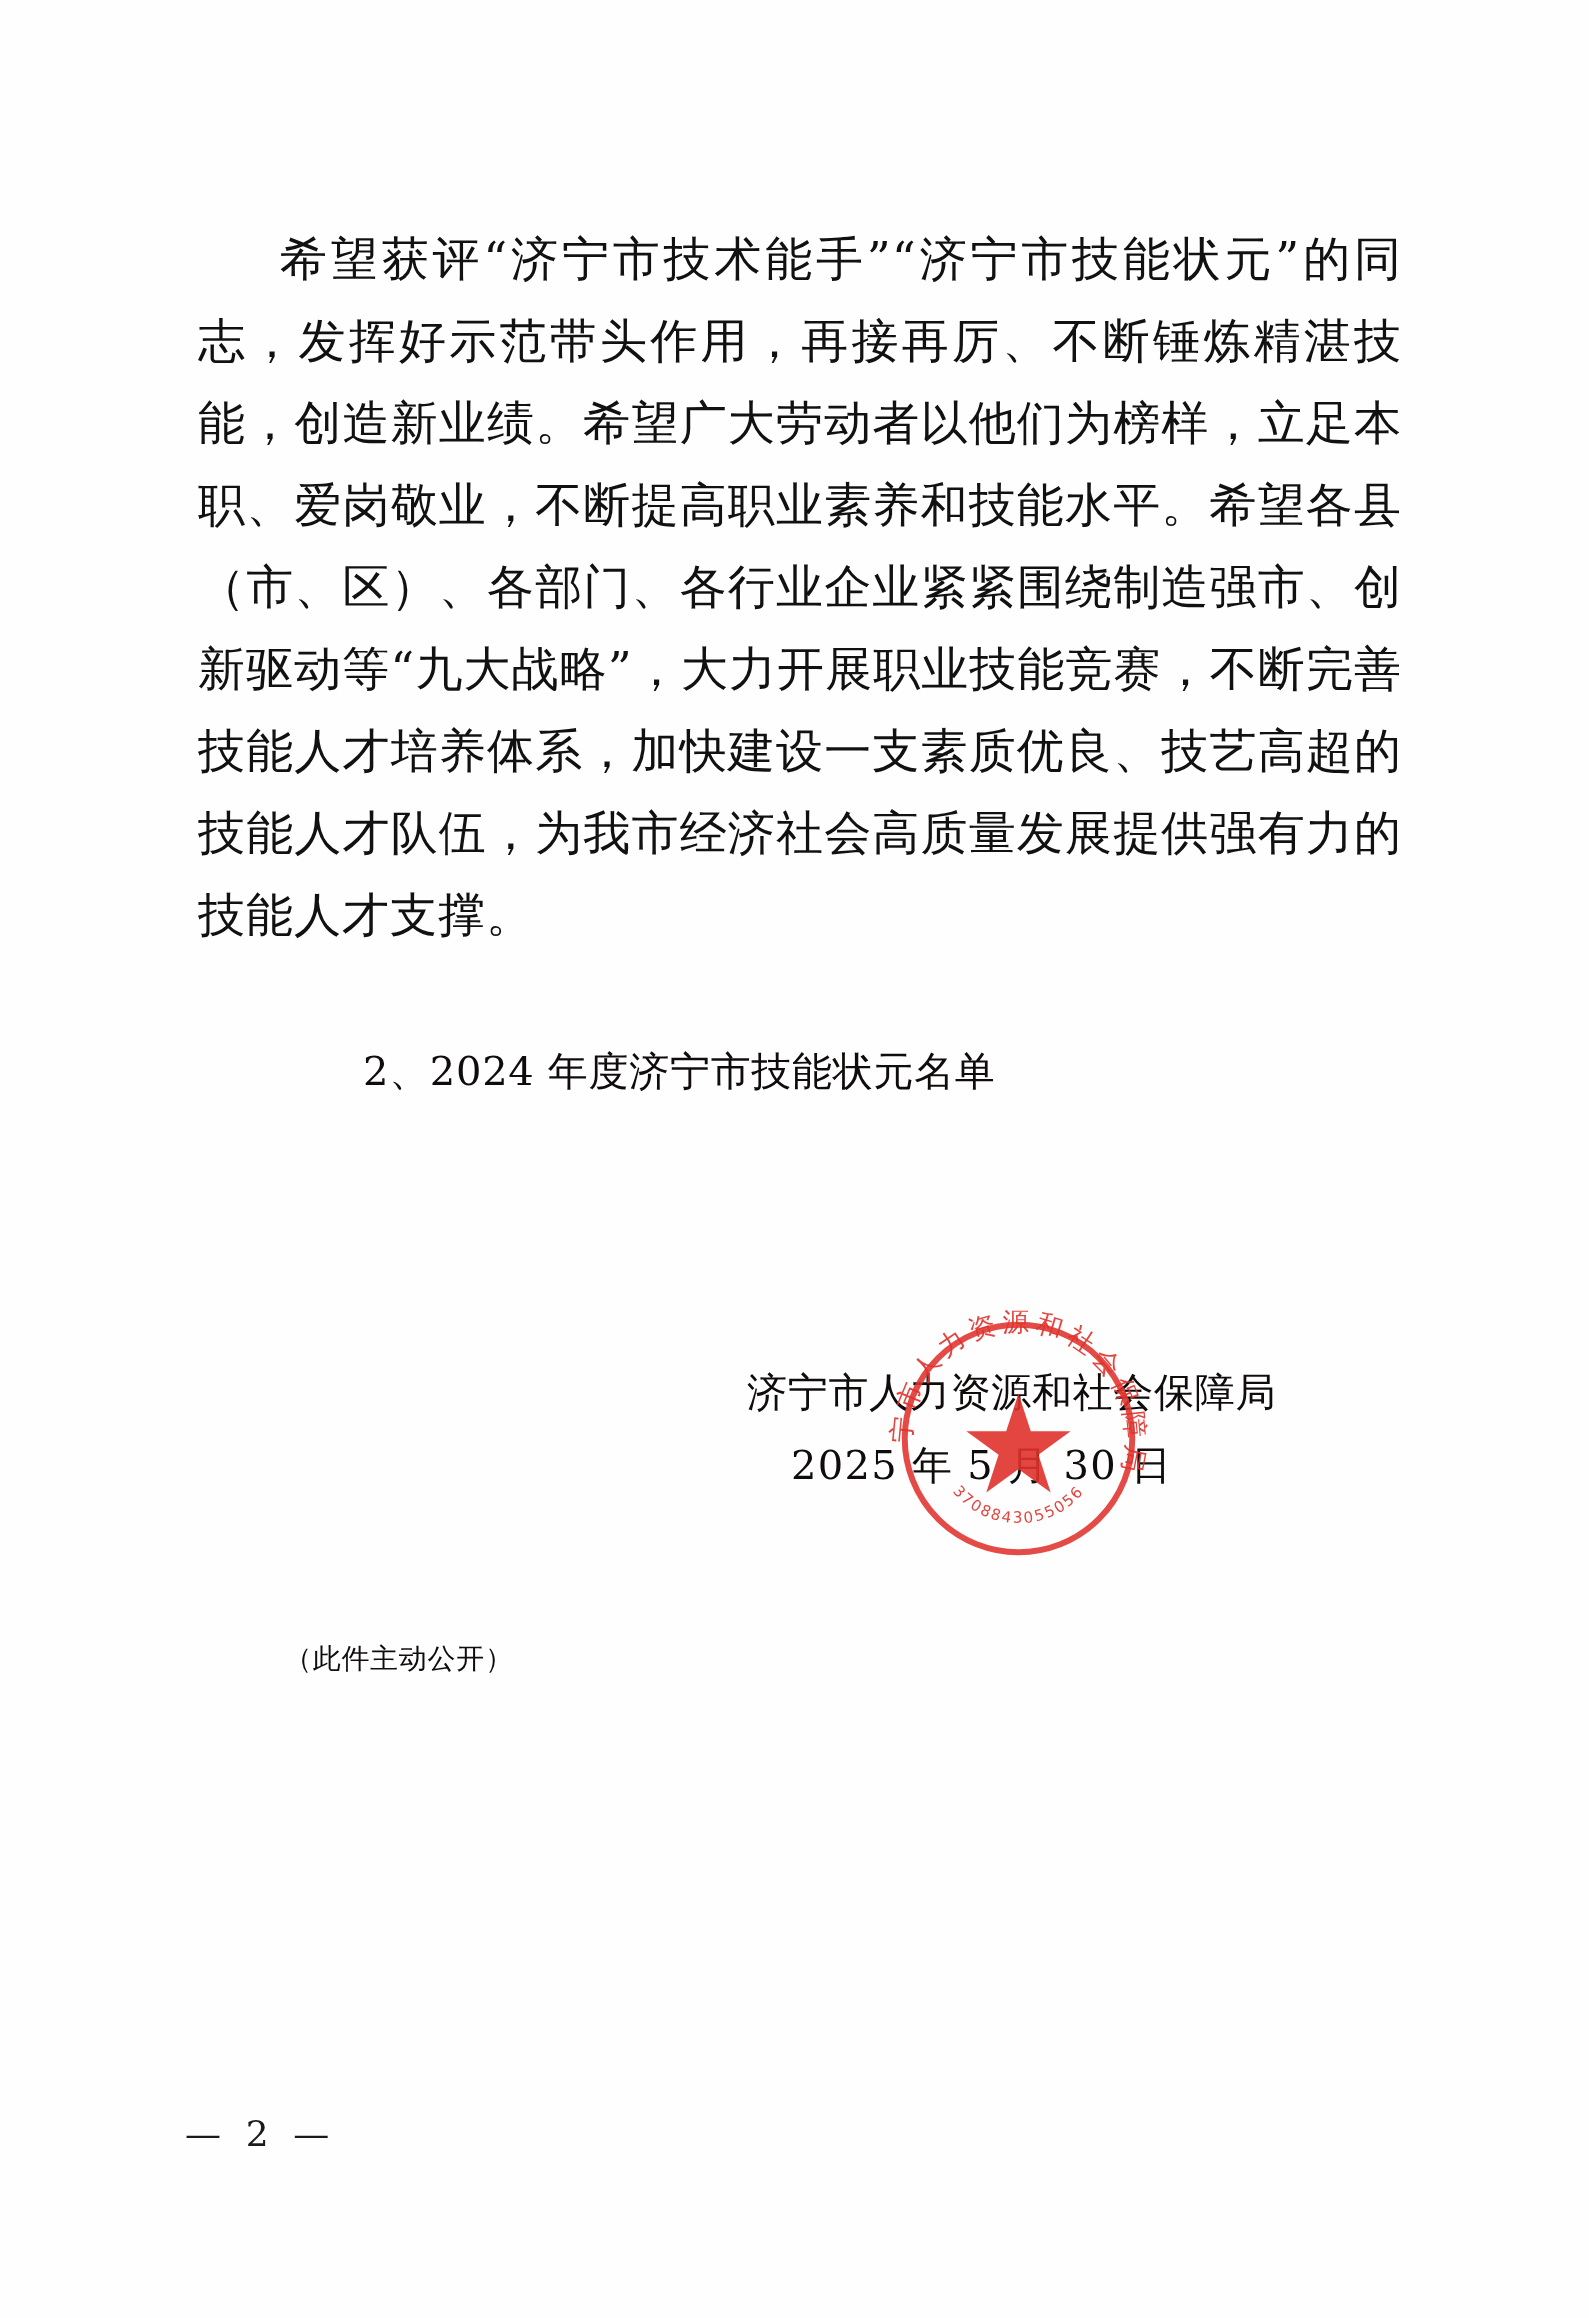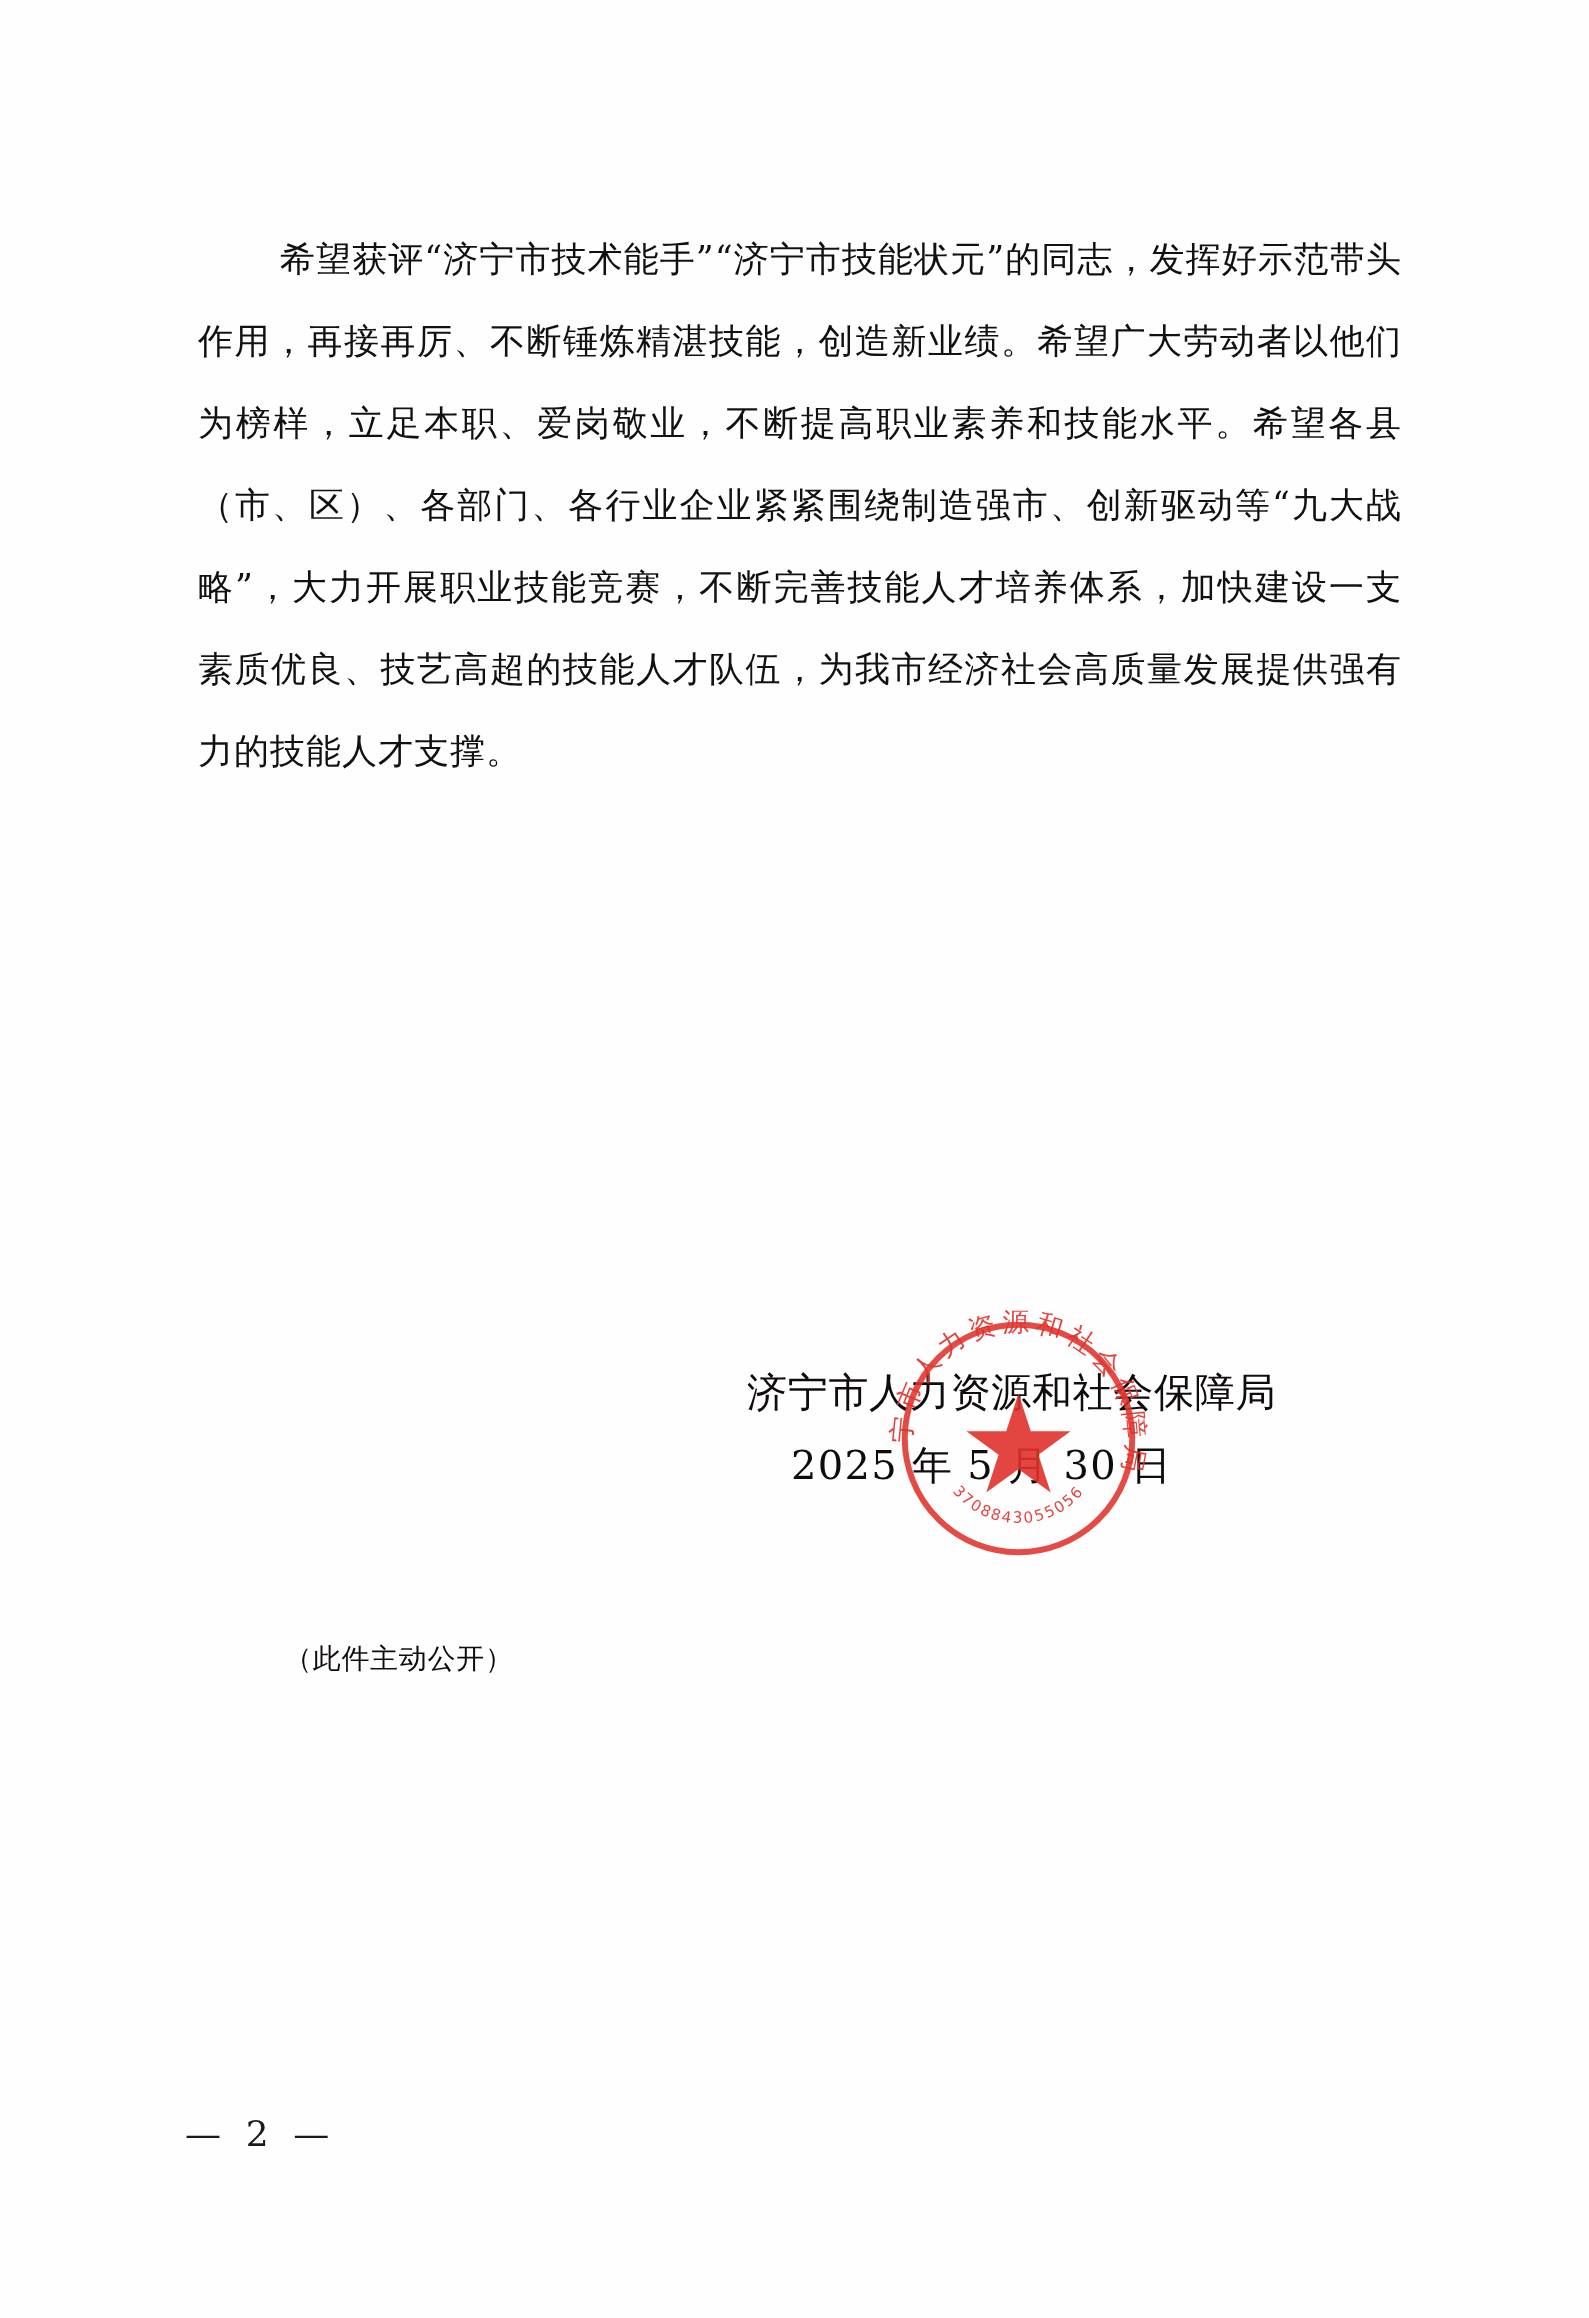--- a/index.html
+++ b/index.html
@@ -19,21 +19,21 @@
     overflow: hidden;
   }
   .doc-body {
     position: absolute;
     left: 198px;
     top: 218px;
     width: 1204px;
   }
   .para {
     font-family: "DejaVu Serif", "Liberation Serif", serif;
-    font-size: 35px;
+    font-size: 47px;
     line-height: 82px;
     letter-spacing: 1px;
     text-align: justify;
     text-justify: inter-character;
     text-indent: 82px;
     margin: 0;
     color: #111;
   }
   .attach-block {
     margin-top: 78px;
@@ -99,20 +99,21 @@
 </head>
 <body>
 
 <div class="page">
 
   <div class="doc-body">
 
     <p class="para">希望获评“济宁市技术能手”“济宁市技能状元”的同志，发挥好示范带头作用，再接再厉、不断锤炼精湛技能，创造新业绩。希望广大劳动者以他们为榜样，立足本职、爱岗敬业，不断提高职业素养和技能水平。希望各县（市、区）、各部门、各行业企业紧紧围绕制造强市、创新驱动等“九大战略”，大力开展职业技能竞赛，不断完善技能人才培养体系，加快建设一支素质优良、技艺高超的技能人才队伍，为我市经济社会高质量发展提供强有力的技能人才支撑。</p>
 
     <div class="attach-block">
+      <div class="attach-line indented">2、2024 年度济宁市技能状元名单</div>
     </div>
 
   </div>
 
   <div class="signature">
     <div class="sig-org">济宁市人力资源和社会保障局</div>
     <div class="sig-date">2025 年 5 月 30 日</div>
   </div>
 
   <div class="seal">

